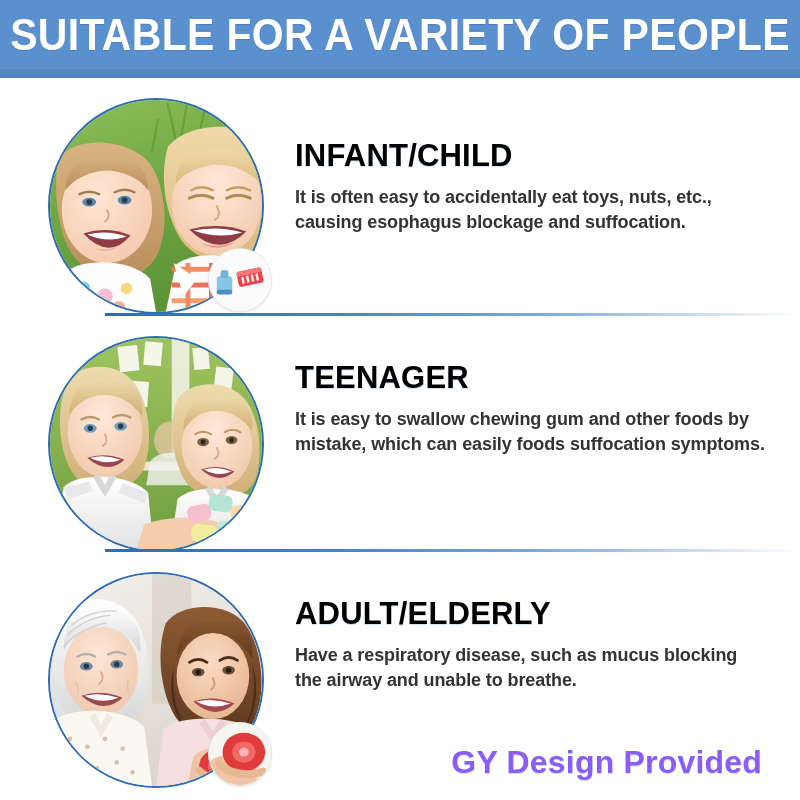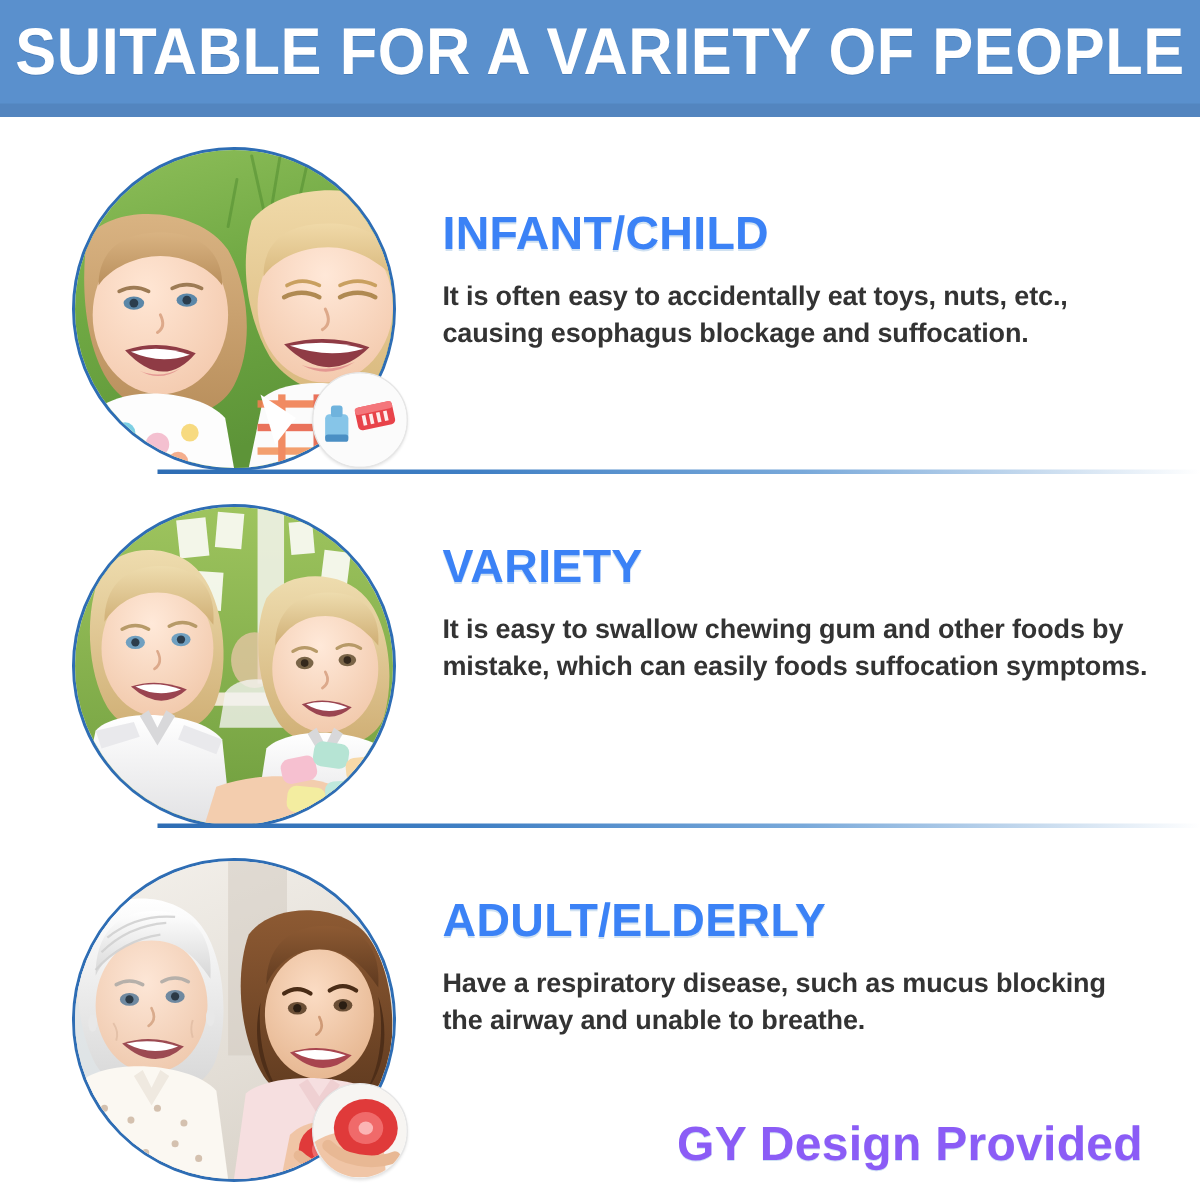--- a/index.html
+++ b/index.html
@@ -92,21 +92,21 @@
   .badge svg { display: block; width: 100%; height: 100%; }
 
   
   .text-col {
     position: absolute;
     left: 295px;
     width: 470px;
     top: 0;
   }
   .sec-heading {
-    color: #3b82f6;
+    color: #000000;
     font-family: "Liberation Sans Narrow", "Liberation Sans", sans-serif;
     font-weight: 700;
     font-size: 31px;
     line-height: 1;
     letter-spacing: 0.2px;
     white-space: nowrap;
     margin-bottom: 14px;
     text-shadow: 0 1px 0 rgba(170,200,230,0.55);
   }
   .sec-body {
@@ -376,21 +376,21 @@
               <rect x="30" y="30" width="26" height="18" rx="6" fill="#bfe9dc" transform="rotate(-4 43 39)"></rect>
               <rect x="52" y="32" width="22" height="18" rx="6" fill="#f6c0d0" transform="rotate(10 63 41)"></rect>
               <rect x="18" y="50" width="26" height="18" rx="6" fill="#e5f2a0" transform="rotate(-8 31 59)"></rect>
             </g>
           </svg>
         </div>
       </div>
     </div>
 
     <div class="text-col">
-      <div class="sec-heading">VARIETY</div>
+      <div class="sec-heading">TEENAGER</div>
       <div class="sec-body">It is easy to swallow chewing gum and other foods by mistake, which can easily foods suffocation symptoms.</div>
     </div>
   </div>
 
   <div class="divider" id="divider-1"></div>
 
   <div class="section" id="section-2">
 
     <div class="photo-wrap">
       <div class="photo-circle">

